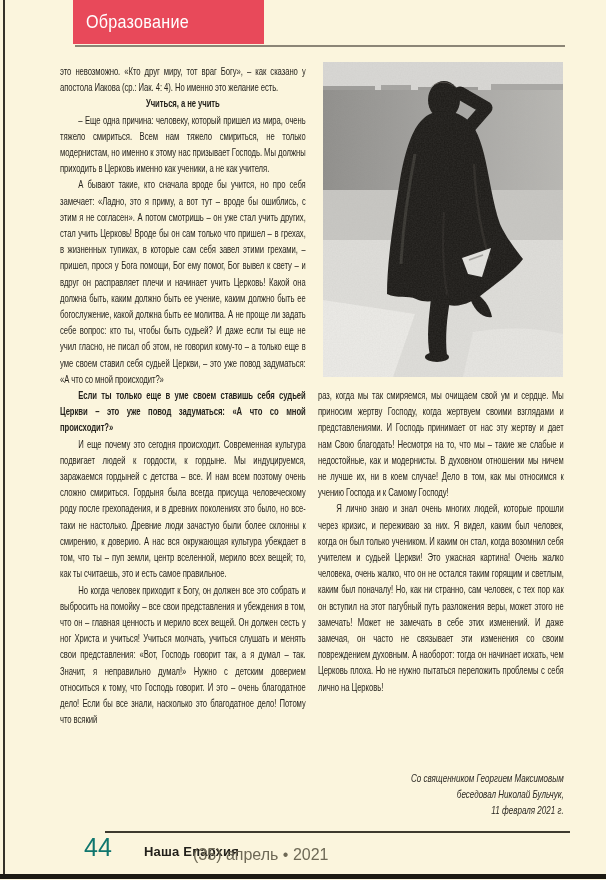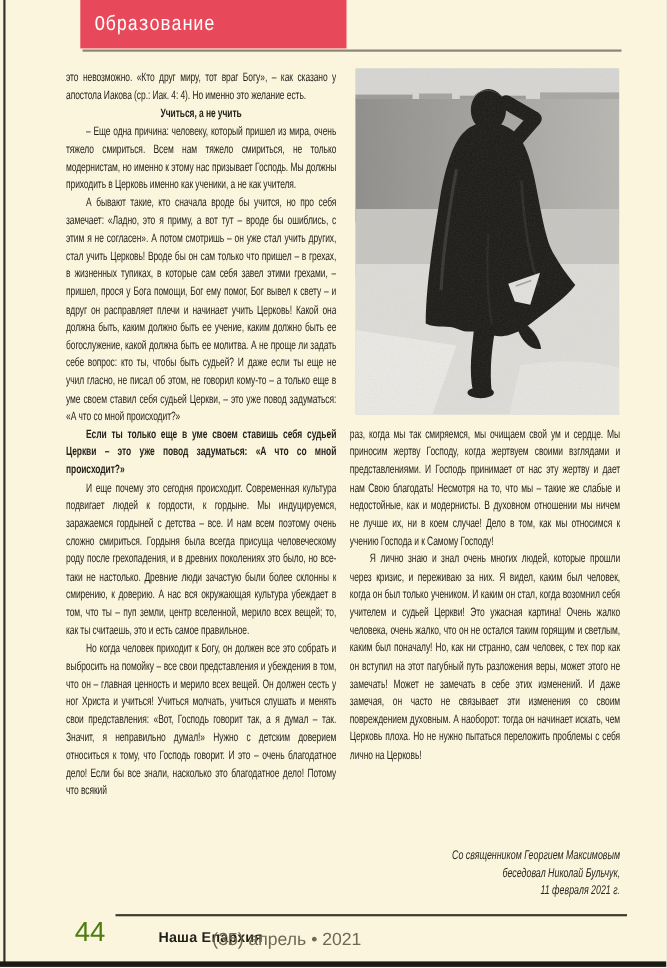--- a/index.html
+++ b/index.html
@@ -4,21 +4,21 @@
 <style>
   html,body { margin:0; padding:0; background:#e8e4d4; }
   .page {
     position:relative; width:606px; height:880px; margin:0 auto;
     background:#fbf5dd; overflow:hidden;
     font-family:"Liberation Sans", sans-serif;
   }
   .left-border { position:absolute; left:3px; top:0; width:2px; height:875px; background:#35322a; }
   .bottom-bar  { position:absolute; left:0; top:874px; width:606px; height:5px; background:#1c1a14; }
 
-  .section-tab { position:absolute; left:73px; top:0; width:242px; height:44px; background:#e8495a;font-family:Liberation Mono, monospace; }
+  .section-tab { position:absolute; left:73px; top:0; width:191px; height:44px; background:#e8495a; }
   .section-tab .tab-label {
     display:block; margin:11px 0 0 13px; color:#ffffff; font-size:19px;
     transform:scaleX(.85); transform-origin:0 50%; letter-spacing:.3px; white-space:nowrap;
   }
   .header-rule { position:absolute; left:75px; top:45px; width:490px; height:2px; background:#8b8576; }
 
   .photo { position:absolute; left:323px; top:62px; width:240px; height:315px; display:block; }
 
   .col {
     position:absolute; width:351px; color:#211f1a; font-size:11px; line-height:16.2px;
@@ -32,21 +32,21 @@
   .col-right { left:318px; top:387px; max-height:376px; overflow:hidden; }
 
   .signature {
     position:absolute; left:318px; top:770px; width:351px;
     transform:scaleX(.70); transform-origin:0 0;
     font-style:italic; font-size:11.5px; line-height:16px; text-align:right; color:#2a2722;
   }
   .signature div { white-space:nowrap; }
 
   .footer-rule { position:absolute; left:105px; top:831px; width:465px; height:2px; background:#3e3a2f; }
-  .page-number { position:absolute; left:68px;  top:833px; font-size:25px; color:#4d7c0f; }
+  .page-number { position:absolute; left:84px;  top:833px; font-size:25px; color:#0f766e; }
   .magazine    { position:absolute; left:108px; top:844px; font-size:13px; font-weight:bold; color:#211f1a; letter-spacing:.2px;padding-left:36px; }
   .issue       { position:absolute; left:193px; top:846px; font-size:16px; color:#6e6956; }
 </style>
 </head>
 <body>
 
 <div class="page">
 
   <div class="left-border"></div>
 

